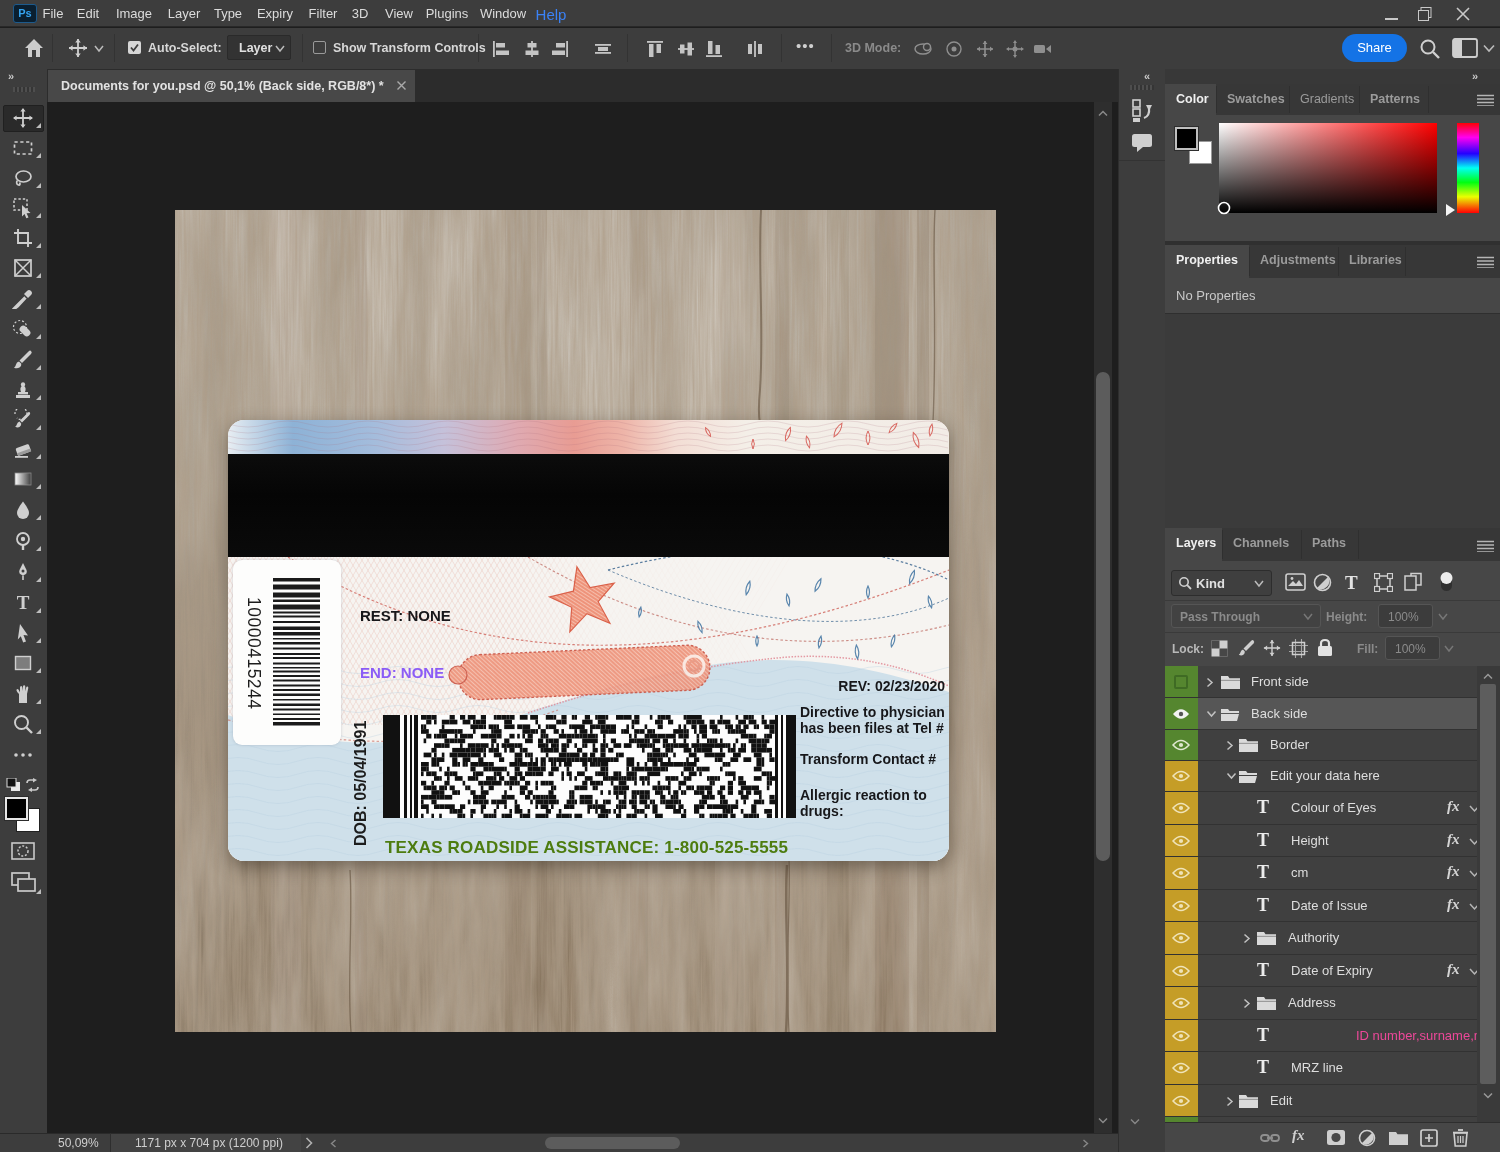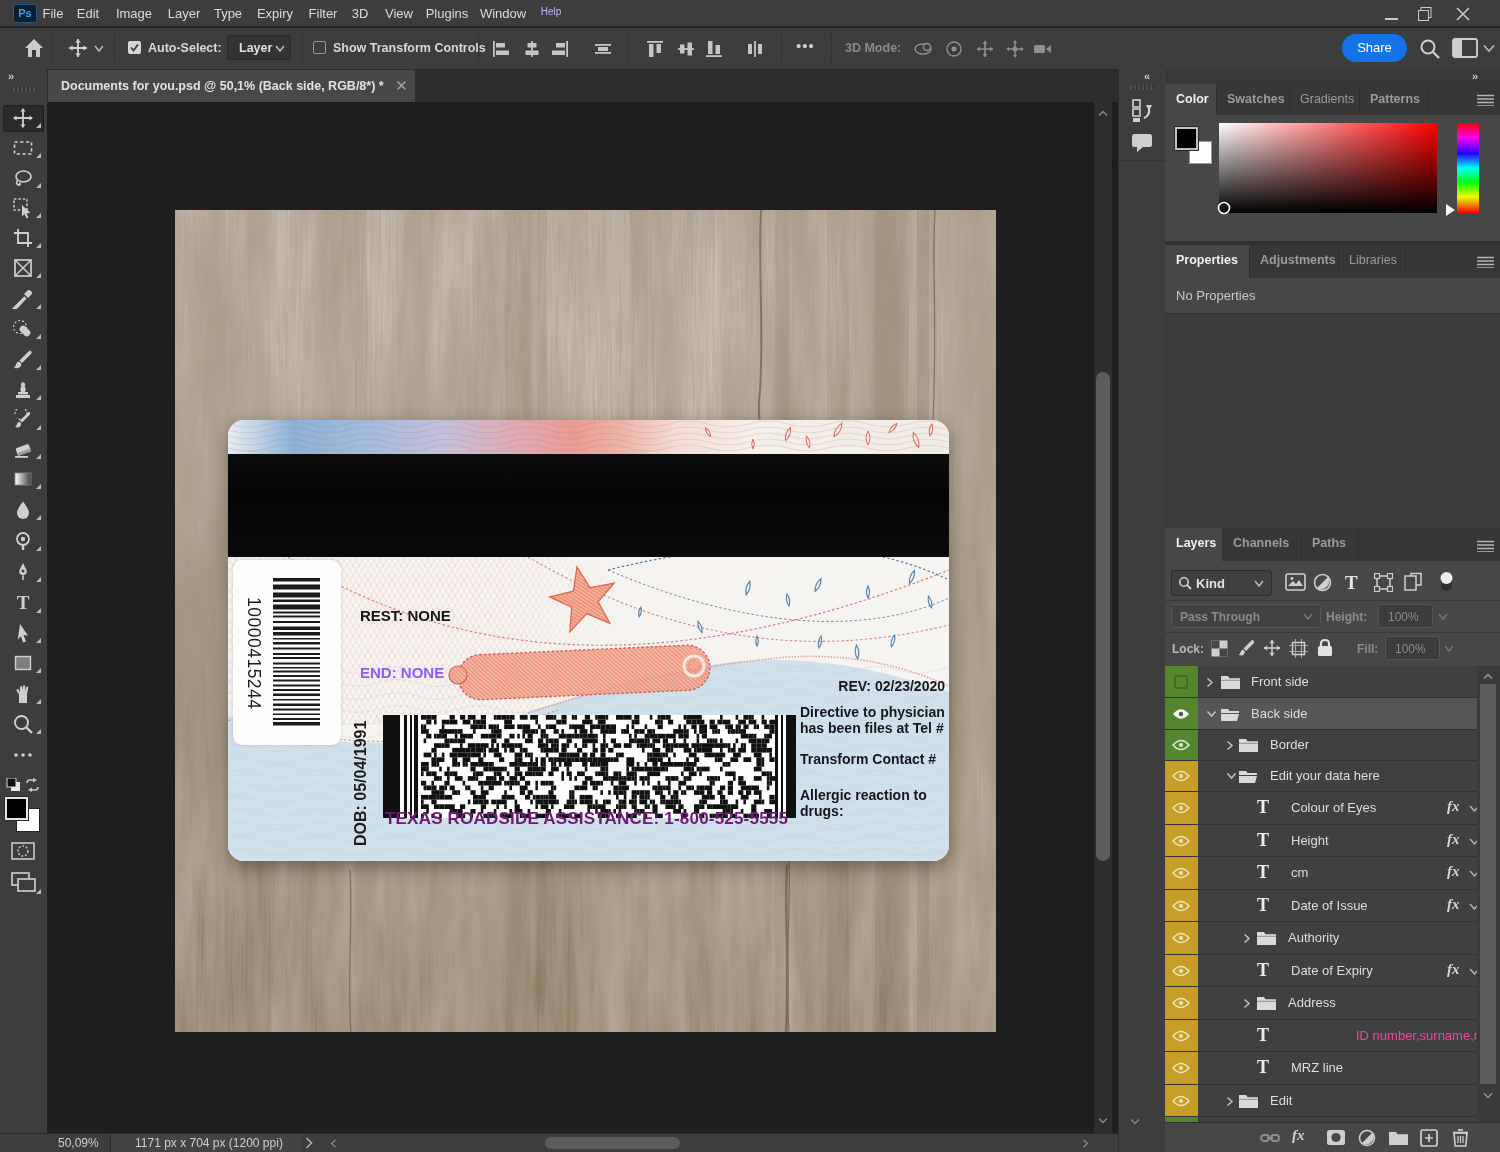--- a/index.html
+++ b/index.html
@@ -14,21 +14,21 @@
 <div class="abs txt" style="left:88px;top:6px;transform:translateX(-50%);font-size:13px;color:#dcdcdc">Edit</div>
 <div class="abs txt" style="left:134px;top:6px;transform:translateX(-50%);font-size:13px;color:#dcdcdc">Image</div>
 <div class="abs txt" style="left:184px;top:6px;transform:translateX(-50%);font-size:13px;color:#dcdcdc">Layer</div>
 <div class="abs txt" style="left:228px;top:6px;transform:translateX(-50%);font-size:13px;color:#dcdcdc">Type</div>
 <div class="abs txt" style="left:275px;top:6px;transform:translateX(-50%);font-size:13px;color:#dcdcdc">Expiry</div>
 <div class="abs txt" style="left:323px;top:6px;transform:translateX(-50%);font-size:13px;color:#dcdcdc">Filter</div>
 <div class="abs txt" style="left:360px;top:6px;transform:translateX(-50%);font-size:13px;color:#dcdcdc">3D</div>
 <div class="abs txt" style="left:399px;top:6px;transform:translateX(-50%);font-size:13px;color:#dcdcdc">View</div>
 <div class="abs txt" style="left:447px;top:6px;transform:translateX(-50%);font-size:13px;color:#dcdcdc">Plugins</div>
 <div class="abs txt" style="left:503px;top:6px;transform:translateX(-50%);font-size:13px;color:#dcdcdc">Window</div>
-<div class="abs txt" style="left:551px;top:6px;transform:translateX(-50%);font-size:10px;color:#c4b5fd">Help</div>
+<div class="abs txt" style="left:551px;top:6px;transform:translateX(-50%);font-size:15px;color:#3b82f6">Help</div>
 <div class="abs" style="left:1385px;top:18px;width:13px;height:2px;background:#c8c8c8"></div>
 <svg class="abs" style="left:1418px;top:7px" width="14" height="14">
     <rect x="3" y="0.5" width="10" height="10" fill="none" stroke="#c8c8c8"></rect>
     <rect x="0.5" y="3.5" width="10" height="10" fill="#3d3d3d" stroke="#c8c8c8"></rect>
   </svg>
 <svg class="abs" style="left:1456px;top:7px" width="14" height="14">
     <path d="M1,1 L13,13 M13,1 L1,13" stroke="#c8c8c8" stroke-width="1.6"></path>
   </svg>
 <div class="abs" style="left:0;top:28px;width:1500px;height:41px;background:#3d3d3d"></div>
 <svg class="abs" style="left:24px;top:38px" width="20" height="20" viewBox="0 0 20 20">
@@ -1656,21 +1656,21 @@
       <rect x="370.8" y="98.7" width="2.6" height="4.7" fill="#111"></rect>
       <rect x="373.4" y="98.7" width="2.6" height="4.7" fill="#111"></rect>
       <rect x="383.8" y="98.7" width="5.2" height="4.7" fill="#111"></rect>
     </svg>
 <div class="abs" style="left:132px;top:187px;font-size:15px;font-weight:bold;color:#17171a;white-space:nowrap">REST: NONE</div>
 <div class="abs" style="left:132px;top:244px;font-size:15px;font-weight:bold;color:#8b5cf6;white-space:nowrap">END: NONE</div>
 <div class="abs" style="left:467px;top:258px;width:250px;font-size:14px;font-weight:bold;color:#17171a;text-align:right;white-space:nowrap">REV: 02/23/2020</div>
 <div class="abs" style="left:572px;top:284px;font-size:14px;font-weight:bold;color:#17171a;line-height:16px;white-space:nowrap">Directive to physician<br>has been files at Tel #</div>
 <div class="abs" style="left:572px;top:331px;font-size:14px;font-weight:bold;color:#17171a;white-space:nowrap">Transform Contact #</div>
 <div class="abs" style="left:572px;top:367px;font-size:14px;font-weight:bold;color:#17171a;line-height:16px;white-space:nowrap">Allergic reaction to<br>drugs:</div>
-<div class="abs" style="left:157px;top:389px;font-size:17px;font-weight:bold;color:#701a75;white-space:nowrap;letter-spacing:0.2px">TEXAS ROADSIDE ASSISTANCE: 1-800-525-5555</div>
+<div class="abs" style="left:157px;top:418px;font-size:17px;font-weight:bold;color:#4d7c0f;white-space:nowrap;letter-spacing:0.2px">TEXAS ROADSIDE ASSISTANCE: 1-800-525-5555</div>
 </div>
 <div class="abs" style="left:1094px;top:102px;width:18px;height:1031px;background:#2e2e2e"></div>
 <div class="abs" style="left:1096px;top:372px;width:14px;height:489px;background:#5c5c5c;border-radius:7px"></div>
 <svg class="abs" style="left:1098px;top:110px" width="10" height="7">
     <path d="M1 5.5 L5 1.5 L9 5.5" stroke="#8a8a8a" stroke-width="1.5" fill="none"></path>
   </svg>
 <svg class="abs" style="left:1098px;top:1117px" width="10" height="7">
     <path d="M1 1.5 L5 5.5 L9 1.5" stroke="#8a8a8a" stroke-width="1.5" fill="none"></path>
   </svg>
 <div class="abs" style="left:0;top:1133px;width:1118px;height:19px;background:#3d3d3d;border-top:1px solid #2a2a2a"></div>
@@ -1735,21 +1735,21 @@
 <svg class="abs" style="left:1444px;top:203px" width="12" height="14">
     <path d="M2 1 L11 7 L2 13 Z" fill="#f5f5f5"></path>
   </svg>
 <div class="abs" style="left:1165px;top:241px;width:335px;height:4px;background:#303030"></div>
 <div class="abs" style="left:1165px;top:245px;width:335px;height:33px;background:#373737"></div>
 <div class="abs" style="left:1165px;top:245px;width:84px;height:33px;background:#474747"></div>
 <div class="abs txt" style="left:1176px;top:253px;font-weight:bold;color:#f0f0f0;font-size:12.5px">Properties</div>
 <div class="abs" style="left:1249px;top:247px;width:1px;height:29px;background:#2f2f2f"></div>
 <div class="abs txt" style="left:1260px;top:253px;font-weight:bold;color:#9b9b9b;font-size:12.5px">Adjustments</div>
 <div class="abs" style="left:1338px;top:247px;width:1px;height:29px;background:#2f2f2f"></div>
-<div class="abs txt" style="left:1349px;top:253px;font-weight:normal;color:#9b9b9b;font-size:12.5px">Libraries</div>
+<div class="abs txt" style="left:1349px;top:253px;font-weight:bold;color:#9b9b9b;font-size:12.5px">Libraries</div>
 <div class="abs" style="left:1405px;top:247px;width:1px;height:29px;background:#2f2f2f"></div>
 <svg class="abs" style="left:1477px;top:256px" width="17" height="12">
     <path d="M0 1.5 H17 M0 5 H17 M0 8.5 H17 M0 12 H17" stroke="#b5b5b5" stroke-width="1.6"></path>
   </svg>
 <div class="abs" style="left:1165px;top:278px;width:335px;height:35px;background:#474747"></div>
 <div class="abs txt" style="left:1176px;top:288px;font-size:13px;color:#c9c9c9">No Properties</div>
 <div class="abs" style="left:1165px;top:313px;width:335px;height:215px;background:#3b3b3b;border-top:1px solid #2f2f2f"></div>
 <div class="abs" style="left:1165px;top:528px;width:335px;height:33px;background:#373737"></div>
 <div class="abs" style="left:1165px;top:528px;width:57px;height:33px;background:#474747"></div>
 <div class="abs txt" style="left:1176px;top:536px;font-weight:bold;color:#f0f0f0;font-size:12.5px">Layers</div>

